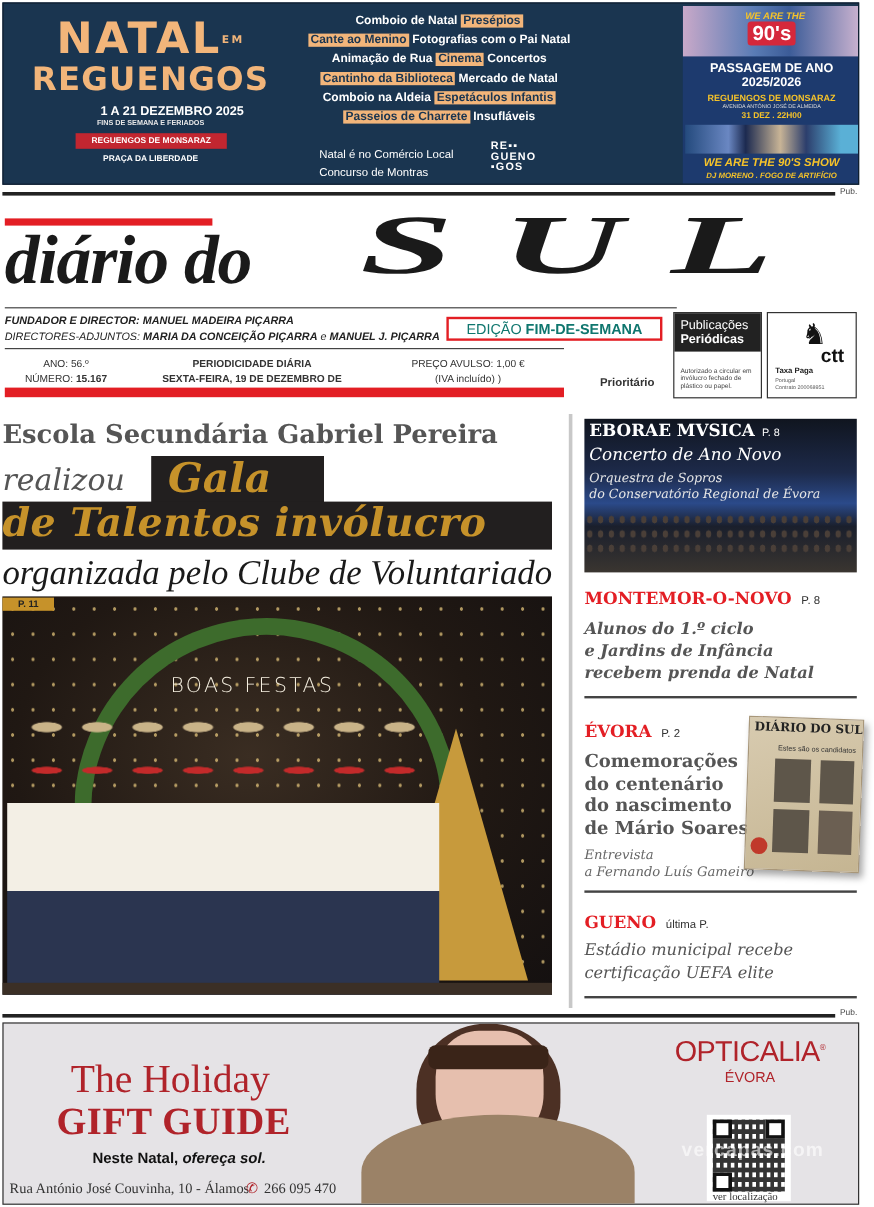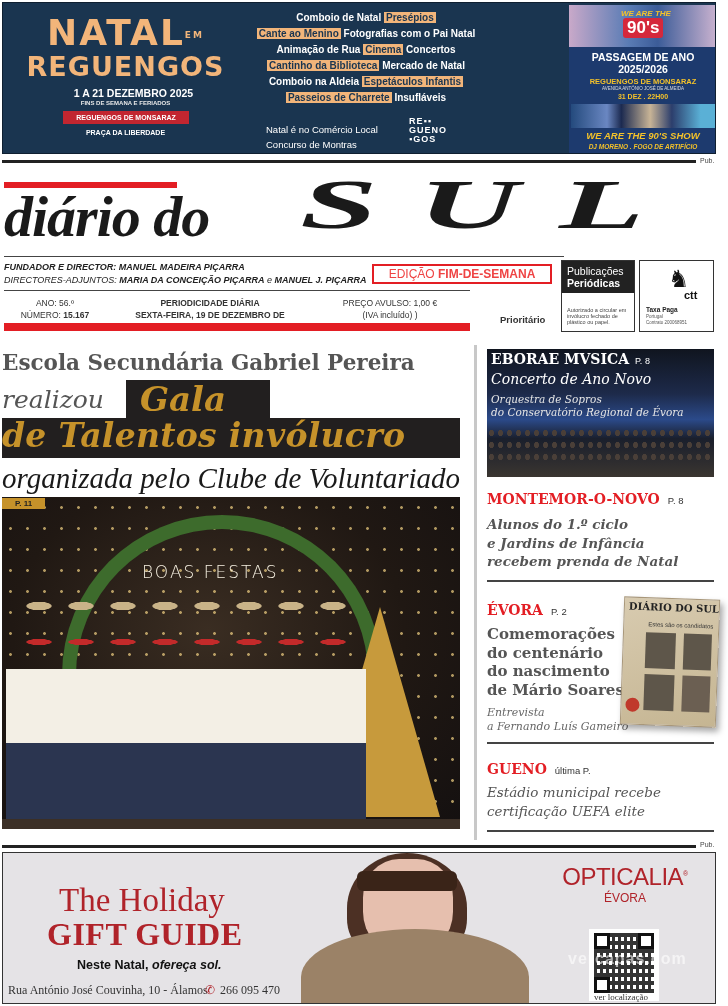--- a/index.html
+++ b/index.html
@@ -6,21 +6,21 @@
   html, body { width: 728px; height: 1006px; background: #ffffff; overflow: hidden; }
   body { position: relative; font-family: "Liberation Sans", sans-serif; color: #222; }
   .abs { position: absolute; }
 
   
   #top-ad { left: 2px; top: 2px; width: 714px; height: 152px; background: #1a3550; border: 1px solid #0f1f30; overflow: hidden; }
   #natal-title { left: 0; top: 12px; width: 245px; text-align: center; font-family: "DejaVu Sans", sans-serif; font-weight: bold; color: #f2b57a; line-height: 1; }
   #natal-title .l1 { font-size: 36px; letter-spacing: 2px; }
   #natal-title .em { font-size: 9px; vertical-align: middle; }
   #natal-title .l2 { font-size: 27px; letter-spacing: 1px; margin-top: 2px; }
-  #natal-dates { left: 8px; top: 84px; width: 245px; text-align: center; color: #fff; font-weight: bold; font-size: 10.5px; }
+  #natal-dates { left: 18px; top: 84px; width: 245px; text-align: center; color: #fff; font-weight: bold; font-size: 10.5px; }
   #natal-sub { left: 0; top: 97px; width: 245px; text-align: center; color: #e8e8e8; font-size: 6px; font-weight: bold; }
   #natal-ribbon { left: 60px; top: 108px; width: 126px; height: 13px; background: #c22630; color: #fff; font-size: 7px; font-weight: bold; text-align: center; line-height: 13px; }
   #natal-place { left: 0; top: 126px; width: 245px; text-align: center; color: #fff; font-size: 7px; font-weight: bold; }
 
   #activities { left: 248px; top: 7px; width: 230px; text-align: center; color: #fff; font-size: 10px; font-weight: bold; }
   .act-line { height: 16px; line-height: 15px; white-space: nowrap; }
   .hl { background: #f2b57a; color: #1a3550; padding: 0 2px; }
   #comercio { left: 263px; top: 119px; color: #fff; font-size: 9.5px; line-height: 15px; }
   #reguengos-logo { left: 406px; top: 114px; color: #fff; font-size: 9px; font-weight: bold; line-height: 9px; letter-spacing: 1px; }
 
@@ -40,31 +40,31 @@
   .pub-label { font-size: 7px; color: #444; }
 
   
   #masthead-red { left: 4px; top: 182px; width: 173px; height: 6px; background: #e31e24; }
   #masthead-diario { left: 4px; top: 188px; font-family: "Liberation Serif", serif; font-style: italic; font-weight: bold; font-size: 58px; color: #1a1a1a; line-height: 58px; letter-spacing: -1px; }
   #masthead-sul { left: 300px; top: 170px; font-family: "Liberation Serif", serif; font-style: italic; font-weight: bold; font-size: 90px; color: #1a1a1a; line-height: 90px; letter-spacing: 26px; transform: scaleX(1.55) scaleY(0.78); transform-origin: left top; }
   #mast-rule1 { left: 4px; top: 256px; width: 560px; height: 1px; background: #444; }
 
   .staff { font-size: 9px; font-style: italic; color: #222; }
   .staff b { font-weight: bold; }
-  #edition-box { left: 372px; top: 264px; width: 180px; height: 20px; border: 2px solid #e31e24; font-size: 12px; text-align: center; line-height: 16px; color: #ef4444; }
+  #edition-box { left: 372px; top: 264px; width: 180px; height: 20px; border: 2px solid #e31e24; font-size: 12px; text-align: center; line-height: 16px; color: #0f766e; }
   #mast-rule2 { left: 4px; top: 290px; width: 466px; height: 1px; background: #444; }
   .info { font-size: 8.5px; text-align: center; color: #333; line-height: 12px; }
   #red-bar { left: 4px; top: 323px; width: 466px; height: 8px; background: #e31e24; }
   #prioritario { left: 500px; top: 314px; font-size: 9.5px; font-weight: bold; color: #333; }
   #pub-per { left: 561px; top: 260px; width: 74px; height: 72px; border: 1px solid #333; }
   #pub-per .top { height: 32px; background: #222; color: #fff; font-size: 10.5px; line-height: 12px; padding: 4px 5px; }
   #pub-per .bot { font-size: 5.5px; color: #444; padding: 14px 5px 0; line-height: 6px; }
   #ctt { left: 639px; top: 260px; width: 75px; height: 72px; border: 1px solid #333; }
   #ctt .horse { position: absolute; left: 28px; top: 4px; font-size: 24px; color: #111; }
-  #ctt .logo { position: absolute; left: 44px; top: 28px; font-size: 11px; font-weight: bold; color: #111; }
+  #ctt .logo { position: absolute; left: 44px; top: 28px; font-size: 16px; font-weight: bold; color: #111; }
   #ctt .taxa { position: absolute; left: 6px; top: 45px; font-size: 6.5px; font-weight: bold; color: #222; }
   #ctt .small { position: absolute; left: 6px; top: 53px; font-size: 4.5px; color: #555; line-height: 5.5px; }
 
   
   .slab { font-family: "DejaVu Serif", serif; font-weight: bold; }
   #hl-school { left: 2px; top: 350px; font-size: 21.5px; color: #555; white-space: nowrap; }
   #hl-realizou { left: 2px; top: 385px; font-family: "DejaVu Serif", serif; font-size: 25px; color: #555; font-style: italic; font-weight: normal; }
   #hl-gala-bg { left: 126px; top: 380px; width: 144px; height: 40px; background: #221f1f; }
   #hl-gala { left: 140px; top: 379px; font-size: 34px; color: #c6922a; font-style: italic; }
   #hl-talentos-bg { left: 2px; top: 418px; width: 458px; height: 40px; background: #221f1f; }

